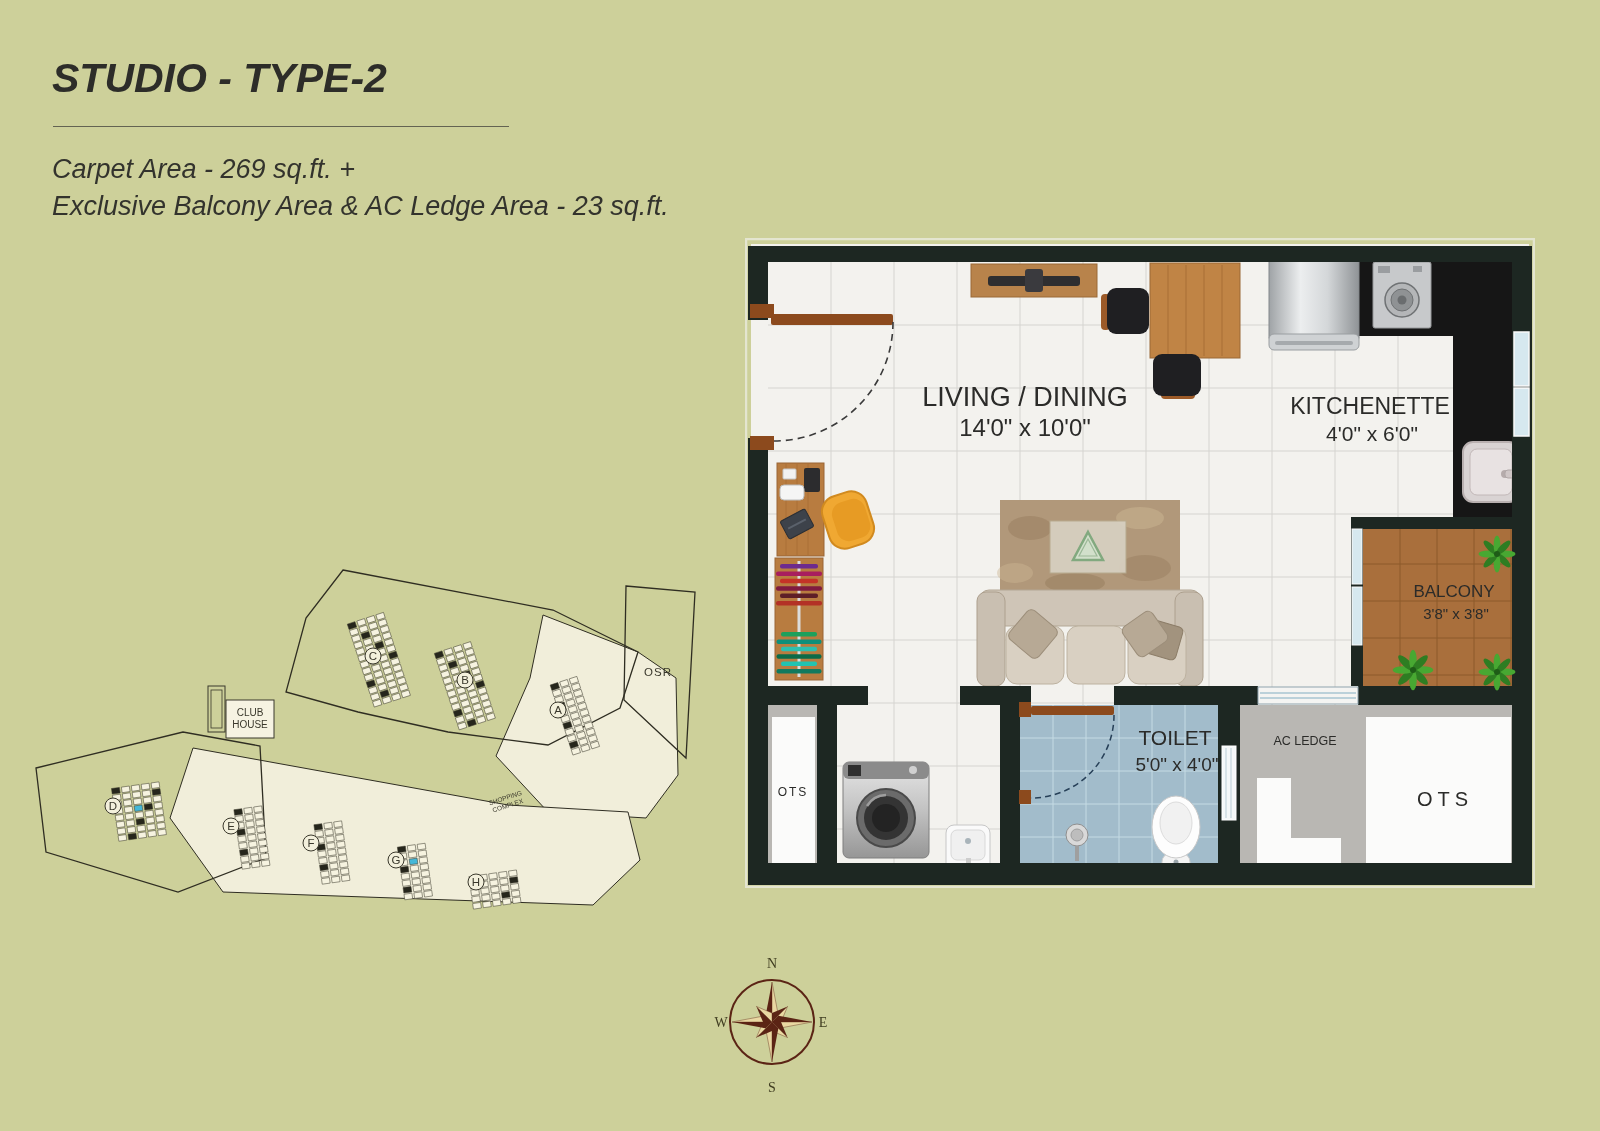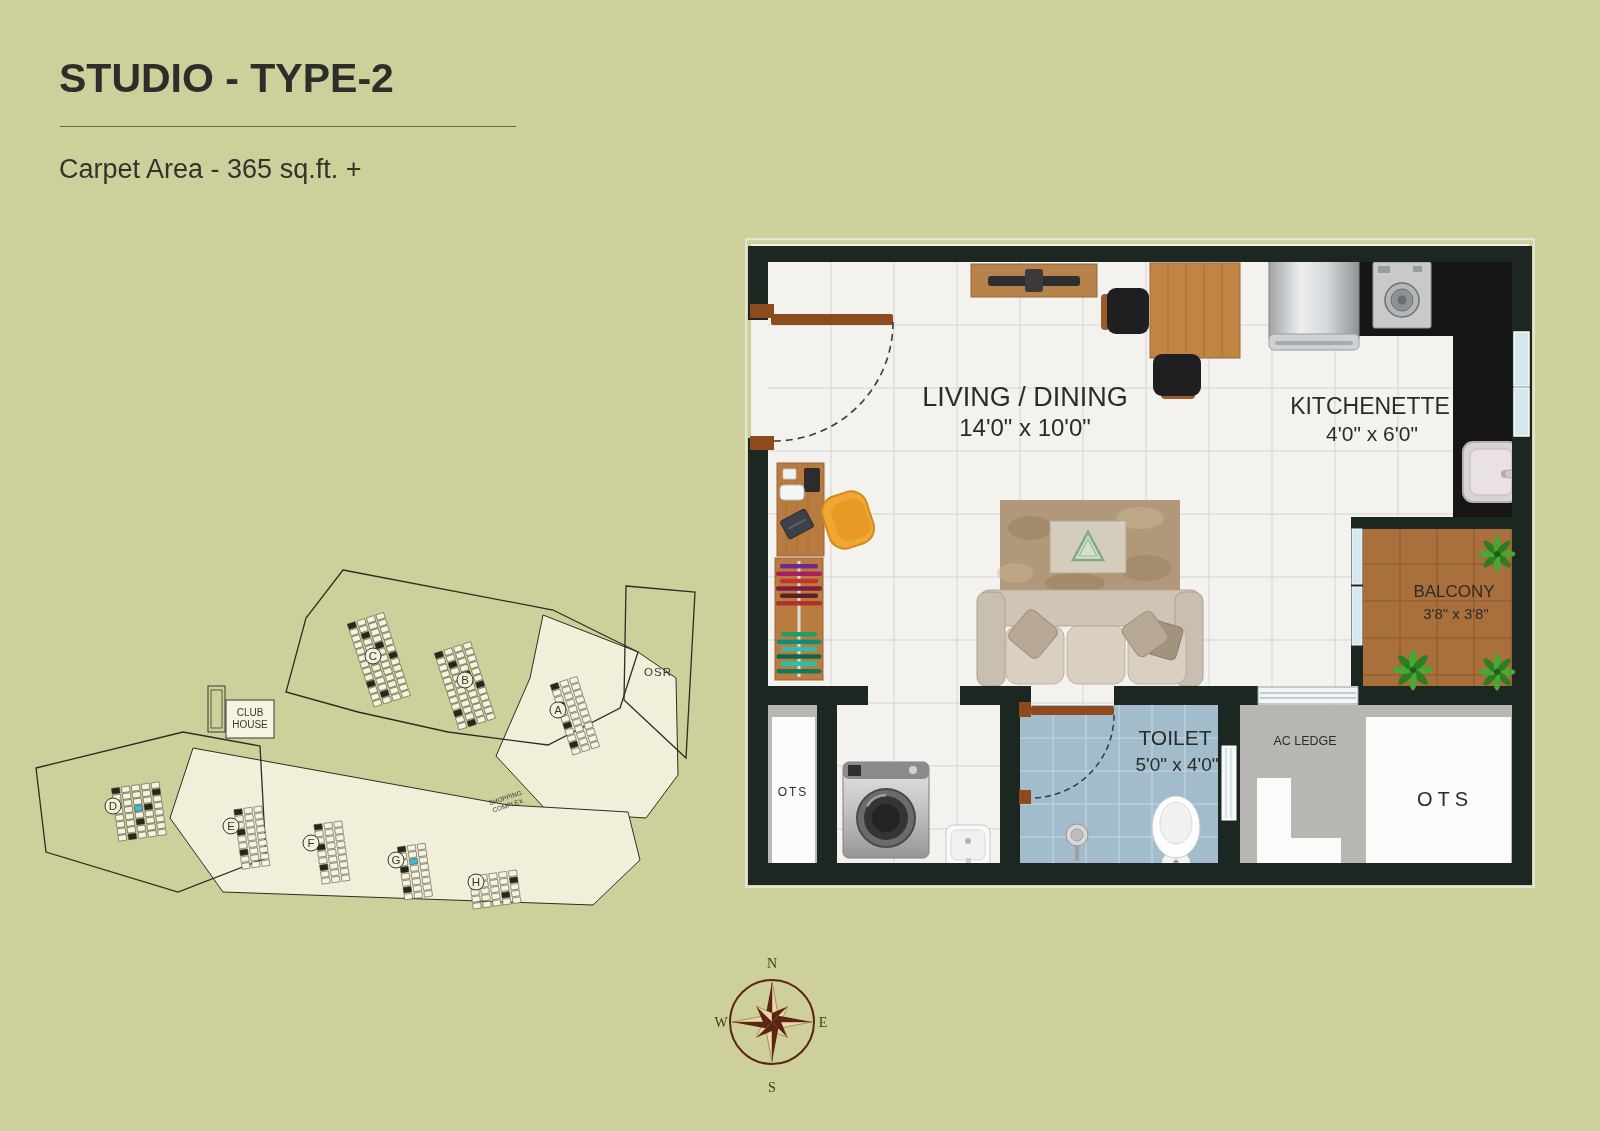--- a/index.html
+++ b/index.html
@@ -1,35 +1,36 @@
 <!DOCTYPE html>
 <html><head>
 <meta charset="utf-8">
 <style>
   html,body{margin:0;padding:0;}
   body{width:1600px;height:1131px;overflow:hidden;font-family:"Liberation Sans",sans-serif;}
   #canvas{position:relative;width:1600px;height:1131px;background:#cdd09a;}
-  #header{position:absolute;left:59px;top:52px;width:660px;color:#2e2e2a;}
+  #header{position:absolute;left:52px;top:52px;width:660px;color:#2e2e2a;font-style:italic;}
   .title{font-size:41px;font-weight:bold;line-height:52px;letter-spacing:0px;color:#2d2d29;}
   .divider{width:456px;height:0;border-top:1.5px solid #636352;margin:22px 0 24px 1px;}
   .area-line{font-size:27px;line-height:37px;color:#33332d;}
   svg text{font-family:"Liberation Sans",sans-serif;}
   .plan-label{fill:#2b2b29;}
   .site-label{fill:#3a382c;}
   .compass-letter{font-family:"Liberation Serif",serif;fill:#3f3c20;}
 </style>
 </head>
 <body>
 
 <div id="canvas">
 
   <div id="header">
     <div class="title">STUDIO - TYPE-2</div>
     <div class="divider"></div>
-    <div class="area-line">Carpet Area - 365 sq.ft. +</div>
+    <div class="area-line">Carpet Area - 269 sq.ft. +</div>
+    <div class="area-line">Exclusive Balcony Area &amp; AC Ledge Area - 23 sq.ft.</div>
   </div>
 
   <svg id="plan" viewBox="0 0 790 650" style="position:absolute;left:745px;top:238px;width:790px;height:650px;">
 
     <rect x="1" y="1" width="788" height="648" fill="none" stroke="#e4e5d0" stroke-width="2.5"></rect>
 
     <rect x="6" y="6" width="778" height="638" fill="#f3f2ee"></rect>
 
     <g id="grid-floor">
         <line x1="86" y1="24" x2="86" y2="625" stroke="#d5d4d0" stroke-width="1"></line>

